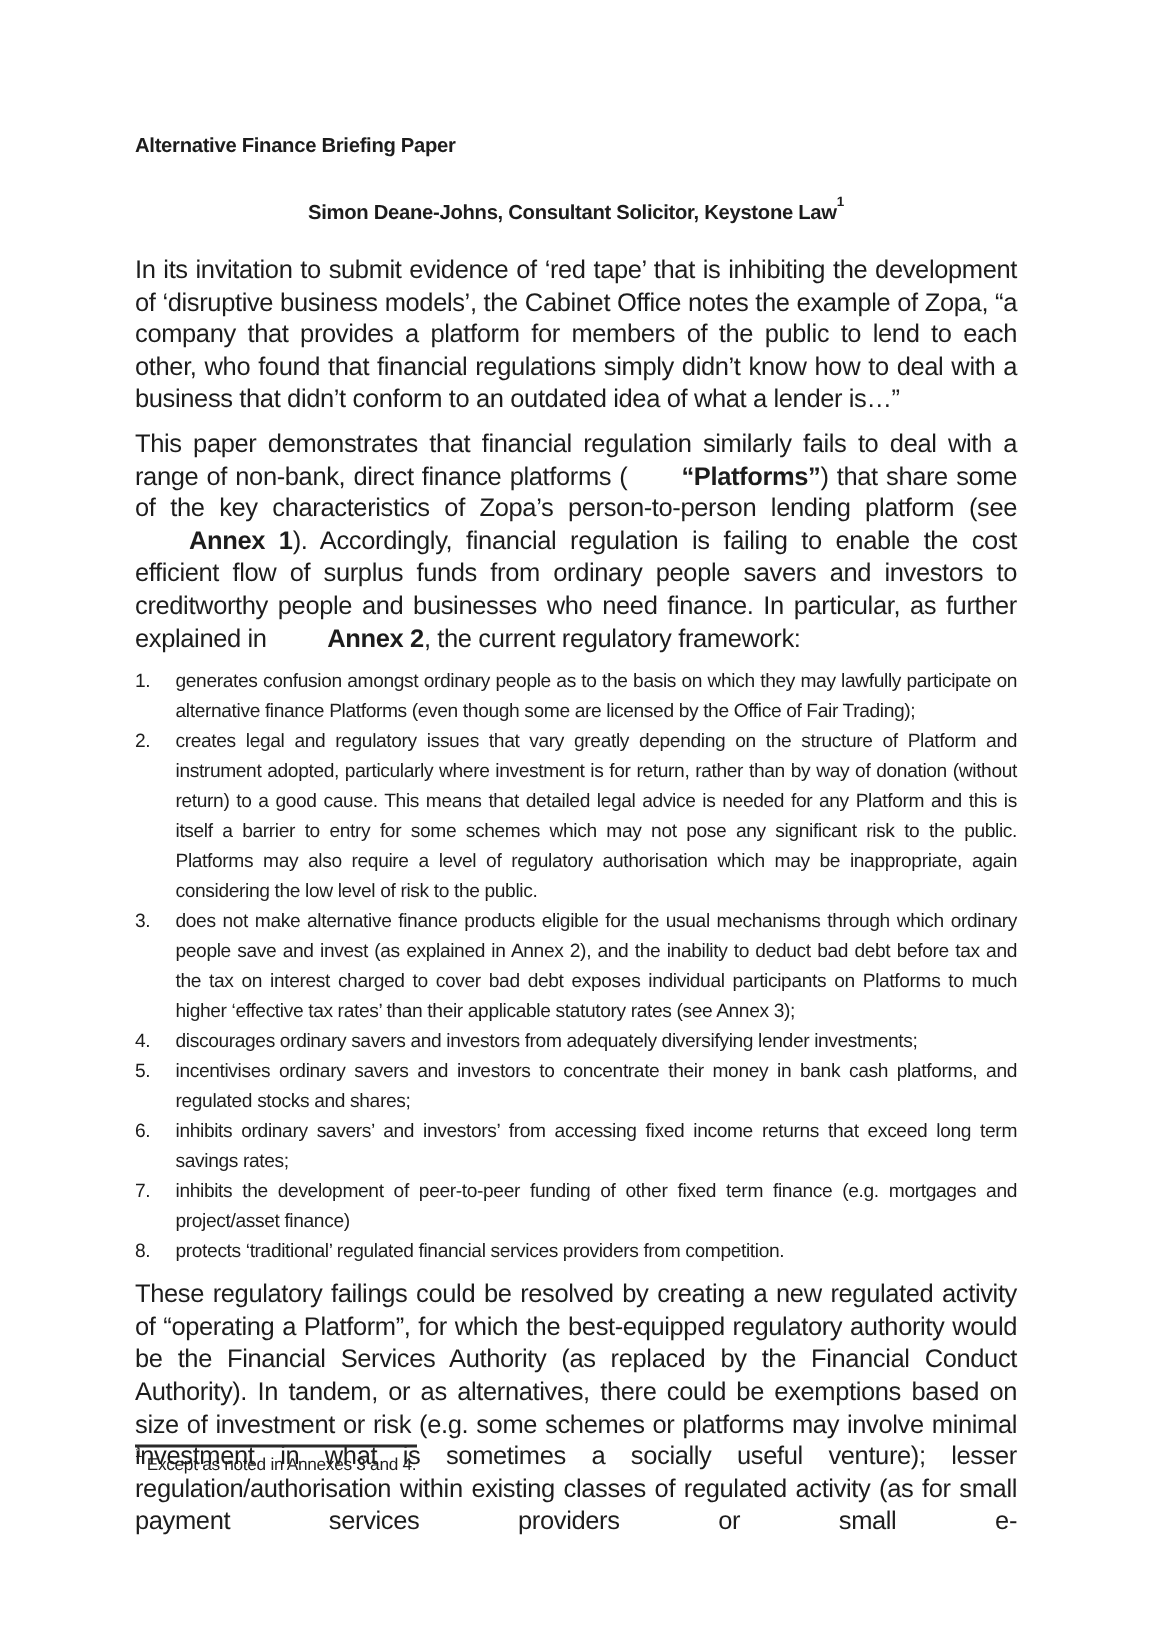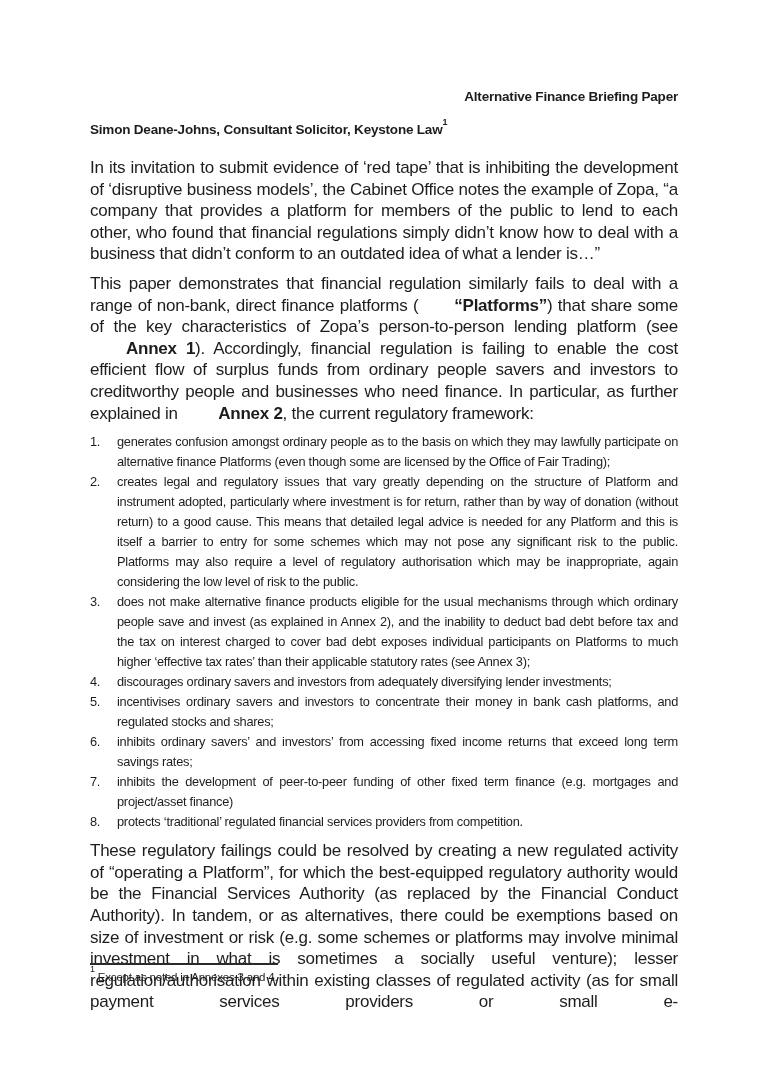--- a/index.html
+++ b/index.html
@@ -15,29 +15,29 @@
     background: #ffffff;
     color: #1d1d1d;
     font-family: "Liberation Sans", sans-serif;
     box-sizing: border-box;
     padding: 87px 90px 0 90px;
     overflow: hidden;
   }
   .doc-title {
     font-size: 13.5px;
     font-weight: bold;
-    text-align: right;
-    margin: 0 0 13px 0;
+    text-align: left;
+    margin: 0 0 25px 0;
     line-height: 20px;
     letter-spacing: -0.2px;
   }
   .doc-author {
     font-size: 13.5px;
     font-weight: bold;
-    text-align: left;
+    text-align: center;
     margin: 0 0 17px 0;
     line-height: 20px;
     letter-spacing: -0.2px;
   }
   .doc-author sup, .footnote-text sup {
     font-size: 9px;
     line-height: 0;
     position: relative;
     top: -4px;
   }

